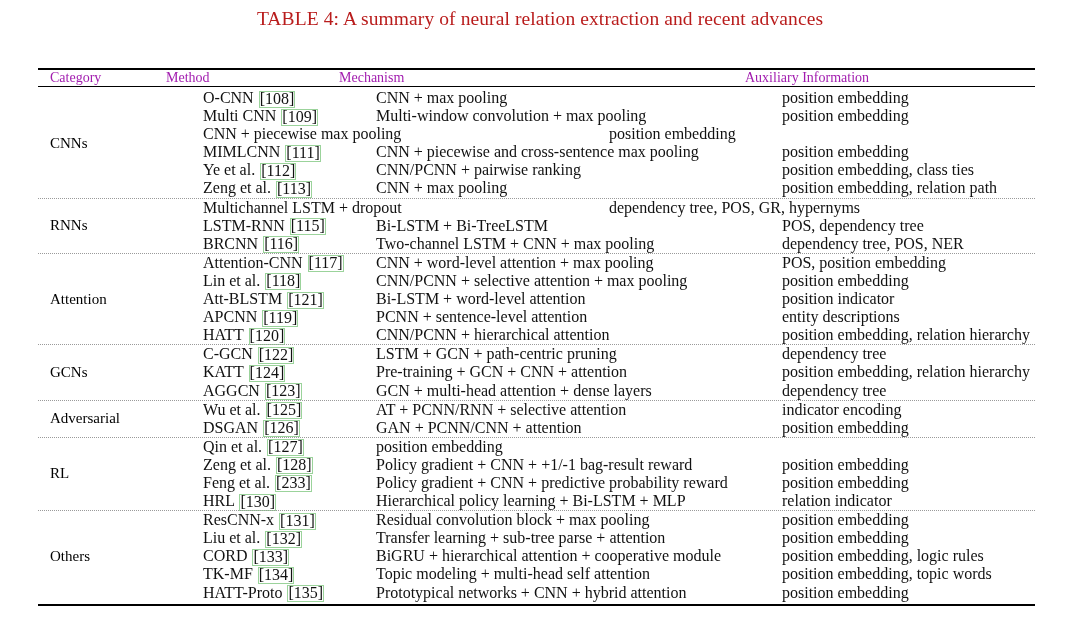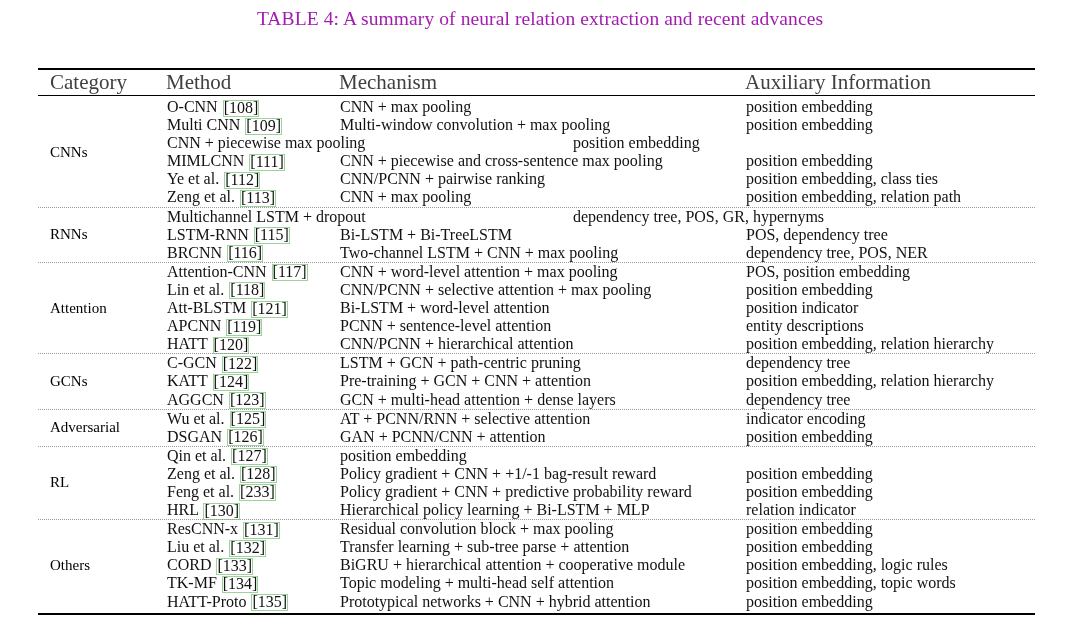--- a/index.html
+++ b/index.html
@@ -20,21 +20,21 @@
     height: 636px;
   }
   .caption {
     position: absolute;
     top: 8px;
     left: 0;
     width: 1080px;
     text-align: center;
     font-size: 19.5px;
     letter-spacing: 0.1px;
-    color: #a21caf;
+    color: #b91c1c;
   }
   .table-wrap {
     position: absolute;
     left: 38px;
     top: 68px;
     width: 997px;
   }
   table.maintable {
     border-collapse: collapse;
     width: 997px;
@@ -64,22 +64,22 @@
     width: 997px;
   }
   .botrule {
     height: 0;
     border-top: 2.2px solid #000;
     width: 997px;
   }
   .header-row td {
     padding-top: 6px;
     padding-bottom: 7px;
-    font-size: 21px;
-    color: #404040;
+    font-size: 14px;
+    color: #a21caf;
   }
   .group {
     position: relative;
   }
   .group + .group {
     border-top: 1px dotted #9a9a9a;
   }
   .group-inner {
     display: flex;
     align-items: center;
@@ -93,20 +93,21 @@
     box-sizing: border-box;
   }
   .rows-cell {
     flex: 1 1 auto;
   }
   .datarow {
     display: flex;
     height: 18.1px;
     line-height: 18.1px;
     white-space: nowrap;
+    margin-left: 36px;
   }
   .cell-method {
     flex: 0 0 173px;
     width: 173px;
     padding-left: 1px;
     box-sizing: border-box;
     overflow: visible;
   }
   .cell-mech {
     flex: 0 0 406px;

